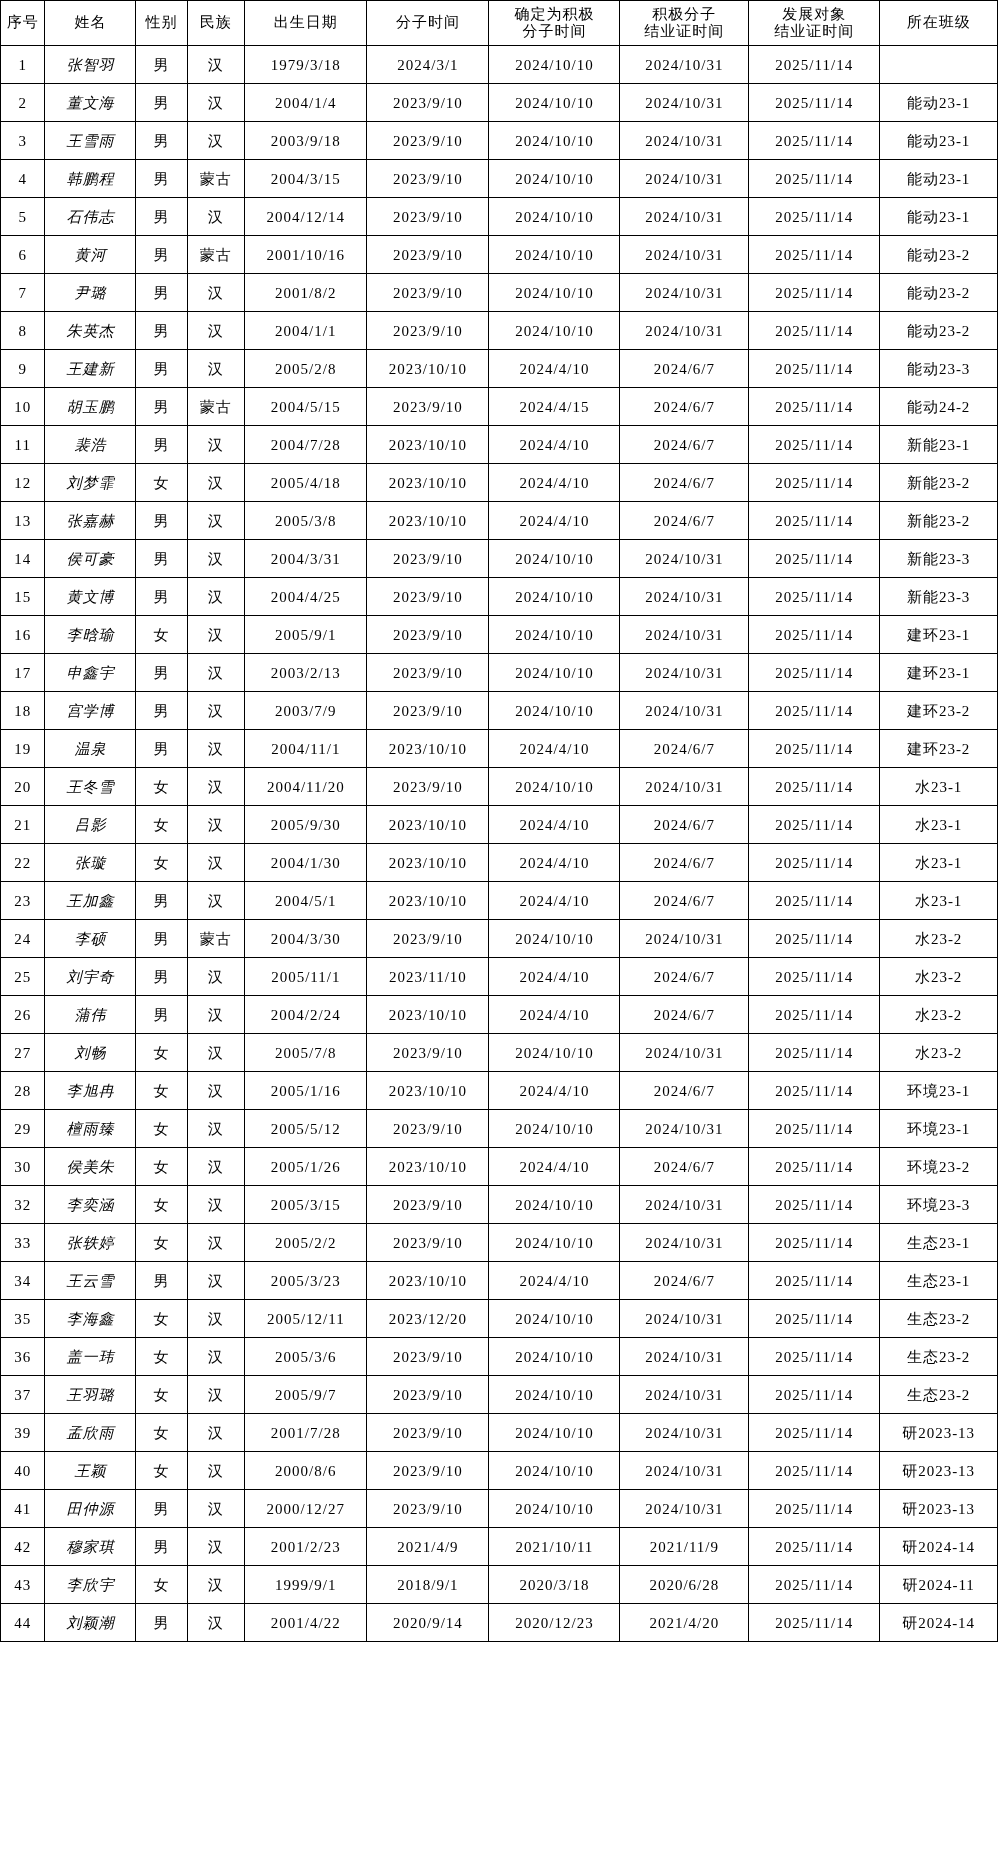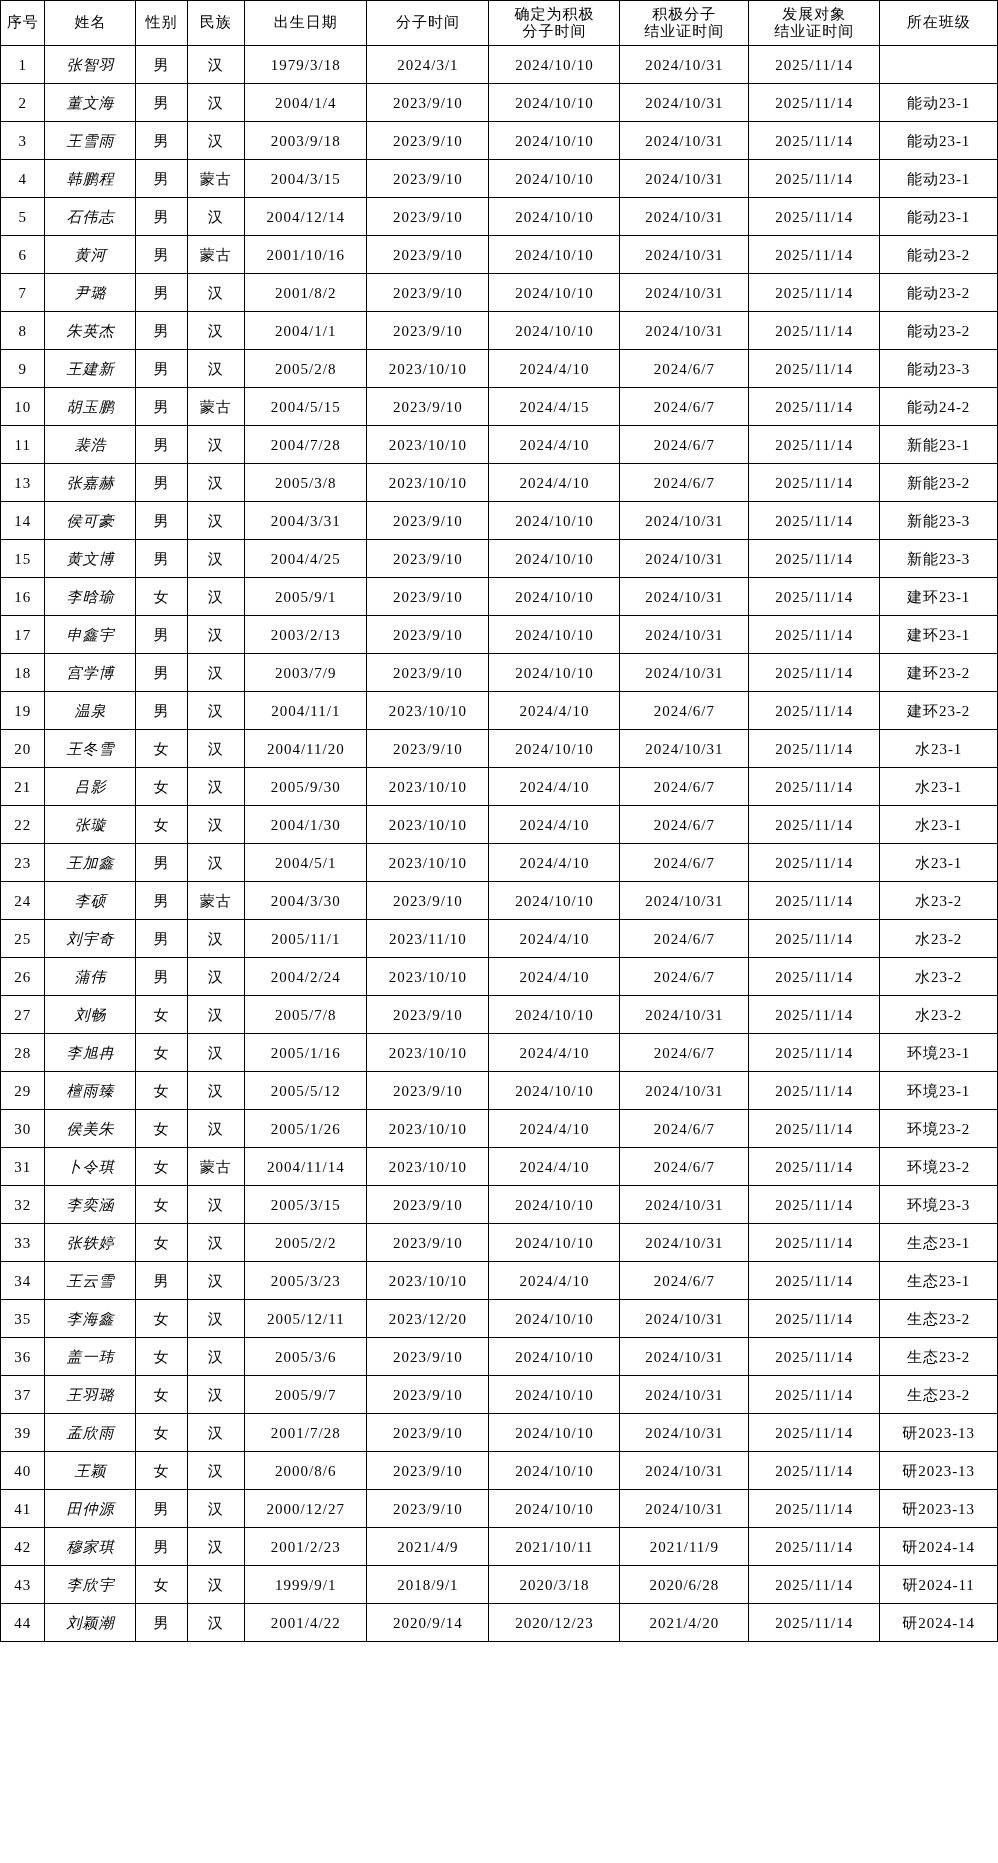--- a/index.html
+++ b/index.html
@@ -238,20 +238,32 @@
         <td class="col-gender">男</td>
         <td class="col-ethnicity">汉</td>
         <td class="col-birth">2004/7/28</td>
         <td class="col-apply">2023/10/10</td>
         <td class="col-activist">2024/4/10</td>
         <td class="col-cert1">2024/6/7</td>
         <td class="col-cert2">2025/11/14</td>
         <td class="col-class">新能23-1</td>
       </tr>
       <tr>
+        <td class="col-index">12</td>
+        <td class="col-name">刘梦霏</td>
+        <td class="col-gender">女</td>
+        <td class="col-ethnicity">汉</td>
+        <td class="col-birth">2005/4/18</td>
+        <td class="col-apply">2023/10/10</td>
+        <td class="col-activist">2024/4/10</td>
+        <td class="col-cert1">2024/6/7</td>
+        <td class="col-cert2">2025/11/14</td>
+        <td class="col-class">新能23-2</td>
+      </tr>
+      <tr>
         <td class="col-index">13</td>
         <td class="col-name">张嘉赫</td>
         <td class="col-gender">男</td>
         <td class="col-ethnicity">汉</td>
         <td class="col-birth">2005/3/8</td>
         <td class="col-apply">2023/10/10</td>
         <td class="col-activist">2024/4/10</td>
         <td class="col-cert1">2024/6/7</td>
         <td class="col-cert2">2025/11/14</td>
         <td class="col-class">新能23-2</td>
@@ -447,32 +459,20 @@
         <td class="col-cert1">2024/10/31</td>
         <td class="col-cert2">2025/11/14</td>
         <td class="col-class">环境23-1</td>
       </tr>
       <tr>
         <td class="col-index">30</td>
         <td class="col-name">侯美朱</td>
         <td class="col-gender">女</td>
         <td class="col-ethnicity">汉</td>
         <td class="col-birth">2005/1/26</td>
-        <td class="col-apply">2023/10/10</td>
-        <td class="col-activist">2024/4/10</td>
-        <td class="col-cert1">2024/6/7</td>
-        <td class="col-cert2">2025/11/14</td>
-        <td class="col-class">环境23-2</td>
-      </tr>
-      <tr>
-        <td class="col-index">31</td>
-        <td class="col-name">卜令琪</td>
-        <td class="col-gender">女</td>
-        <td class="col-ethnicity">蒙古</td>
-        <td class="col-birth">2004/11/14</td>
         <td class="col-apply">2023/10/10</td>
         <td class="col-activist">2024/4/10</td>
         <td class="col-cert1">2024/6/7</td>
         <td class="col-cert2">2025/11/14</td>
         <td class="col-class">环境23-2</td>
       </tr>
       <tr>
         <td class="col-index">32</td>
         <td class="col-name">李奕涵</td>
         <td class="col-gender">女</td>

